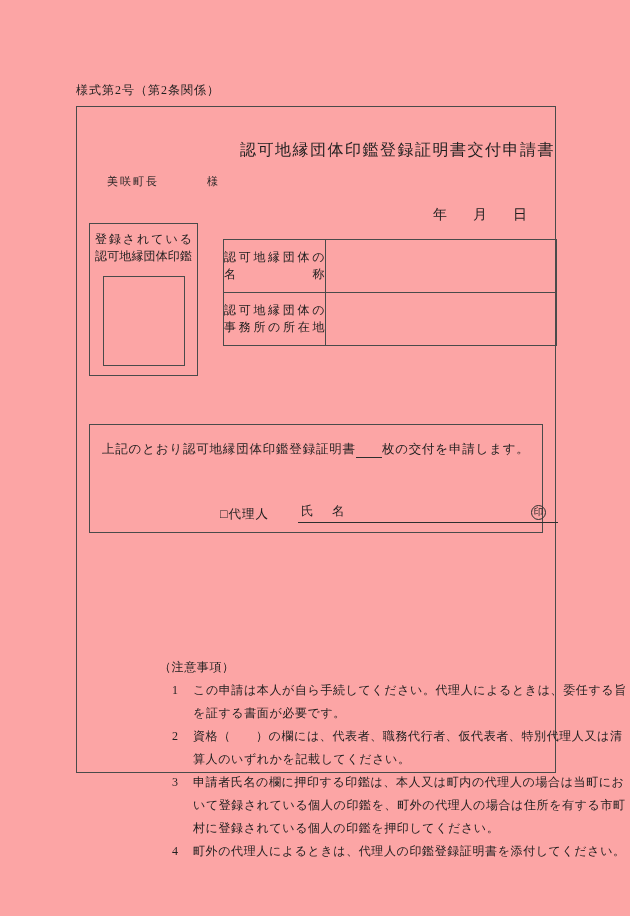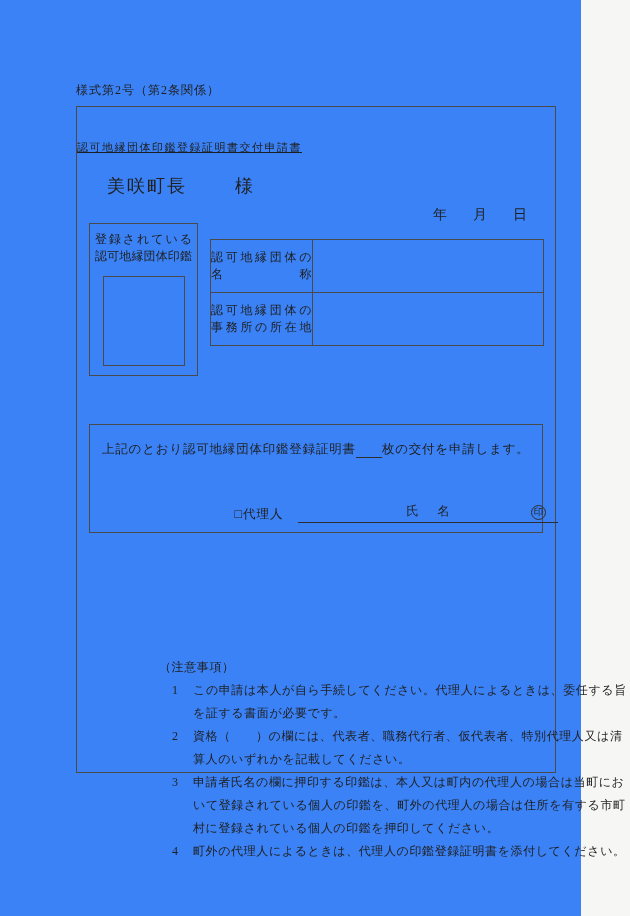--- a/index.html
+++ b/index.html
@@ -3,62 +3,62 @@
 <meta charset="utf-8">
 <style>
   * { margin:0; padding:0; box-sizing:border-box; }
   html,body { width:630px; height:916px; }
   body {
     font-family:"Liberation Serif","DejaVu Serif",serif;
     background:#f6f6f4; color:#1f1f1f;
     position:relative; overflow:hidden;
   }
   .abs { position:absolute; }
-  .page { position:relative; width:581px; height:916px; background:#3b82f6; }
+  .page { position:relative; width:630px; height:916px; background:#fca5a5; }
 
   .form-number { left:76px; top:82px; font-size:12px; letter-spacing:1px; }
 
   .outer-box { left:76px; top:106px; width:480px; height:667px; border:1px solid #4a4a4a; }
 
-  .title { top:33px; left:0; width:100%; text-align:left; font-size:11px; letter-spacing:1.5px;text-decoration:underline; }
+  .title { top:33px; left:0; width:100%; text-align:right; font-size:16px; letter-spacing:1.5px; }
 
-  .addressee { left:30px; top:67px; font-size:18px; letter-spacing:2px; }
+  .addressee { left:30px; top:67px; font-size:11px; letter-spacing:2px; }
   .addressee .honorific { margin-left:48px; }
 
   .date-line { top:99px; right:28px; font-size:14px; }
   .date-line .dsep { margin-left:26px; }
 
   
   .seal-area { left:12px; top:116px; width:109px; height:153px; border:1px solid #4a4a4a; }
   .seal-area-label { margin:7px 5px 0 5px; font-size:12px; line-height:17px;
     text-align:justify; text-align-last:justify; }
   .seal-square { width:82px; height:90px; border:1px solid #4a4a4a; margin:11px auto 0 auto; }
 
   
-  .info-table { position:absolute; left:133px; top:132px; width:333px;
+  .info-table { position:absolute; left:146px; top:132px; width:333px;
     border-collapse:collapse; table-layout:fixed;padding-left:48px; }
   .info-table td { border:1px solid #4a4a4a; font-size:12px; vertical-align:middle; padding:0; }
   .lbl { padding:0 8px; }
   .lbl .jline { text-align:justify; text-align-last:justify; line-height:17px; letter-spacing:0.5px; }
   .qual-cell { padding:0 6px; }
   .qual-cell .l1 { text-align:center; line-height:16px; letter-spacing:0.5px; }
   .qual-cell .l2 { text-align:justify; text-align-last:justify; line-height:16px; }
   .paren-cell { padding:2px 12px 3px 12px; }
   .paren-row { display:flex; justify-content:space-between; line-height:16px; }
   .seal-row { text-align:right; line-height:18px; padding-right:2px; }
   .birth-cell { text-align:center; font-size:11.5px; line-height:15px; letter-spacing:1px; }
   .ymd-cell { }
   .ymd-flex { display:flex; gap:25px; padding-left:42px; align-items:center; }
 
   .seal-stamp { display:inline-flex; width:15px; height:15px; border:1px solid #2e2e2e;
     border-radius:50%; align-items:center; justify-content:center;
     font-size:9.5px; letter-spacing:0; line-height:1; }
 
   
-  .app-box { left:12px; top:317px; width:454px; height:109px; border:1px solid #4a4a4a;text-align:center; }
+  .app-box { left:12px; top:317px; width:454px; height:109px; border:1px solid #4a4a4a; }
   .statement { left:12px; top:16px; font-size:12.5px; letter-spacing:0.8px; white-space:nowrap; }
   .blank-underline { display:inline-block; width:26px; height:14px;
     border-bottom:1px solid #2e2e2e; vertical-align:bottom; }
   .app-row { display:flex; align-items:flex-end; font-size:12.5px; letter-spacing:1px; }
   .row-principal { left:44px; top:47px; }
   .row-agent { left:82px; top:78px;margin-left:48px; }
   .applicant-label { width:46px; }
   .option { width:70px; }
   .option-agent { width:78px; }
   .field-line { position:relative; width:260px; height:20px; border-bottom:1px solid #2e2e2e;

